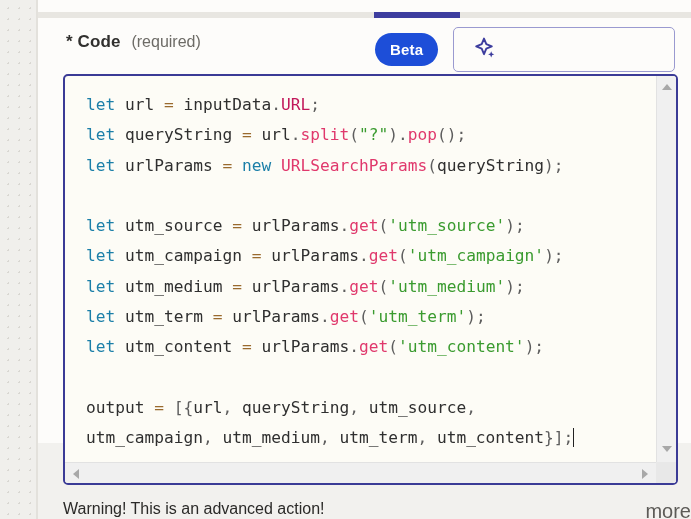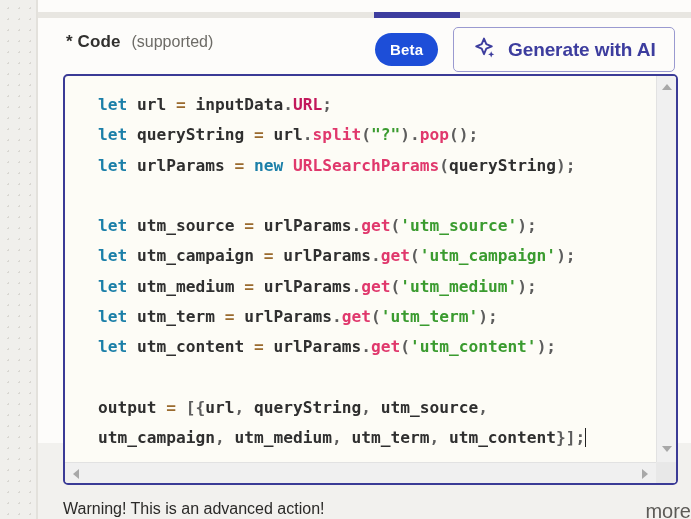--- a/index.html
+++ b/index.html
@@ -116,25 +116,24 @@
     position: absolute;
     left: 25px; top: 74px;
     width: 615px; height: 411px;
     border: 2px solid #3b3b96;
     border-radius: 5px;
     background: #fdfcf6;
     overflow: hidden;
   }
   #code-scrollarea {
     position: absolute;
-    left: 12px; top: 0;
+    left: 0; top: 0;
     width: 595px; height: 386px;
     overflow: hidden;
     padding: 14px 10px 0 21px;
-    font-weight: bold;
   }
   pre#code-text {
     font-family: "DejaVu Sans Mono", "Liberation Mono", monospace;
     font-size: 16.2px;
     line-height: 30.3px;
     color: #2f2f2f;
     white-space: pre;
     tab-size: 2;
   }
   .tk-kw      { color: #1b7fa8; }
@@ -265,35 +264,34 @@
 <div id="panel">
 
   <div id="topbar-track">
     <div id="topbar-progress"></div>
   </div>
 
   <div id="header">
 
     <div id="label-group">
       <span id="code-label">* Code</span>
-      <span id="code-required">(supported)</span>
+      <span id="code-required">(required)</span>
     </div>
 
     <div id="beta-badge">
       <span>Beta</span>
     </div>
 
     <div id="generate-ai-button">
       <span class="sparkle">
         <svg width="24" height="24" viewBox="0 0 24 24">
           <path d="M10 2.6 L12.3 8.1 L17.8 10.4 L12.3 12.7 L10 18.2 L7.7 12.7 L2.2 10.4 L7.7 8.1 Z" fill="none" stroke="#3d3d9e" stroke-width="1.9" stroke-linejoin="round"></path>
           <path d="M17.2 15.2 L18.1 17.4 L20.3 18.3 L18.1 19.2 L17.2 21.4 L16.3 19.2 L14.1 18.3 L16.3 17.4 Z" fill="#3d3d9e"></path>
         </svg>
       </span>
-      <span id="generate-ai-label">Generate with AI</span>
     </div>
 
   </div>
 
   <div id="code-editor">
 
     <div id="code-scrollarea">
       <pre id="code-text"><span class="tk-kw">let</span> <span class="tk-plain">url</span> <span class="tk-op">=</span> <span class="tk-plain">inputData</span><span class="tk-punc">.</span><span class="tk-prop">URL</span><span class="tk-punc">;</span>
 <span class="tk-kw">let</span> <span class="tk-plain">queryString</span> <span class="tk-op">=</span> <span class="tk-plain">url</span><span class="tk-punc">.</span><span class="tk-fn">split</span><span class="tk-punc">(</span><span class="tk-str">"?"</span><span class="tk-punc">).</span><span class="tk-fn">pop</span><span class="tk-punc">();</span>
 <span class="tk-kw">let</span> <span class="tk-plain">urlParams</span> <span class="tk-op">=</span> <span class="tk-kw">new</span> <span class="tk-cls">URLSearchParams</span><span class="tk-punc">(</span><span class="tk-plain">queryString</span><span class="tk-punc">);</span>

